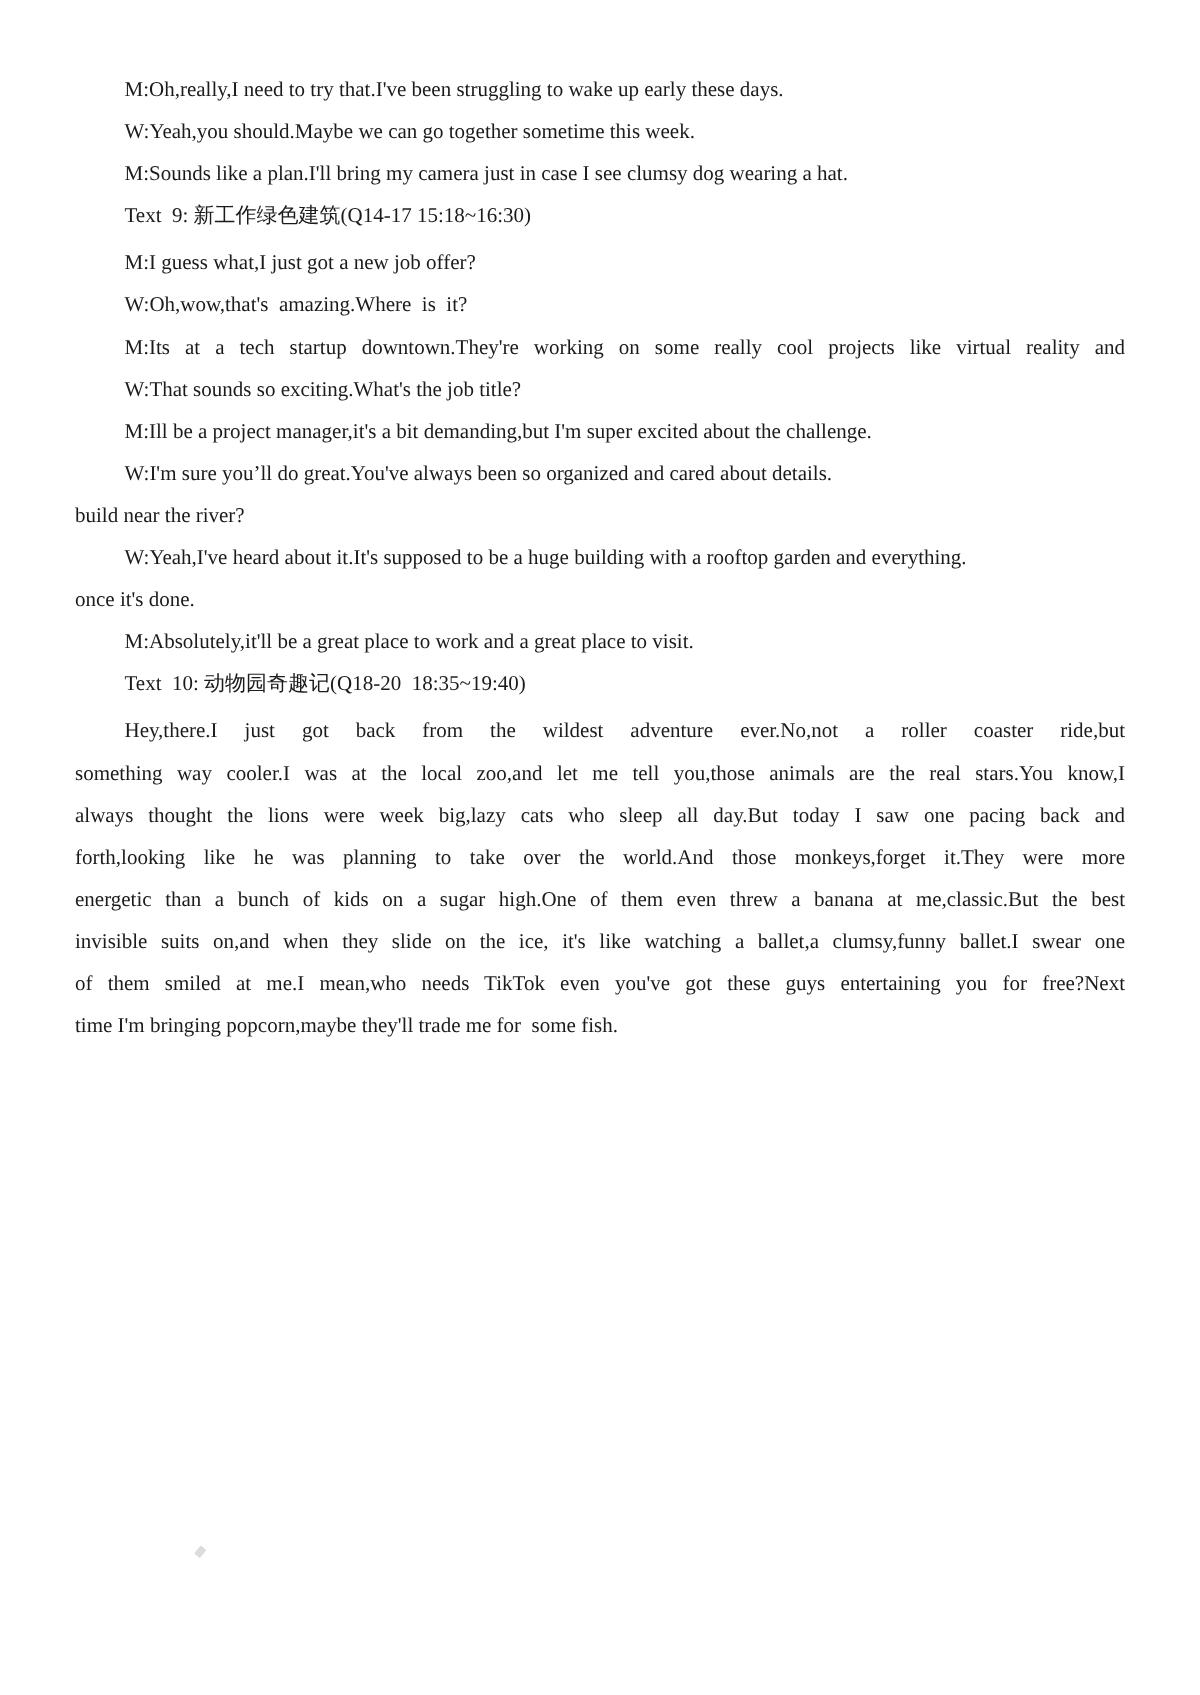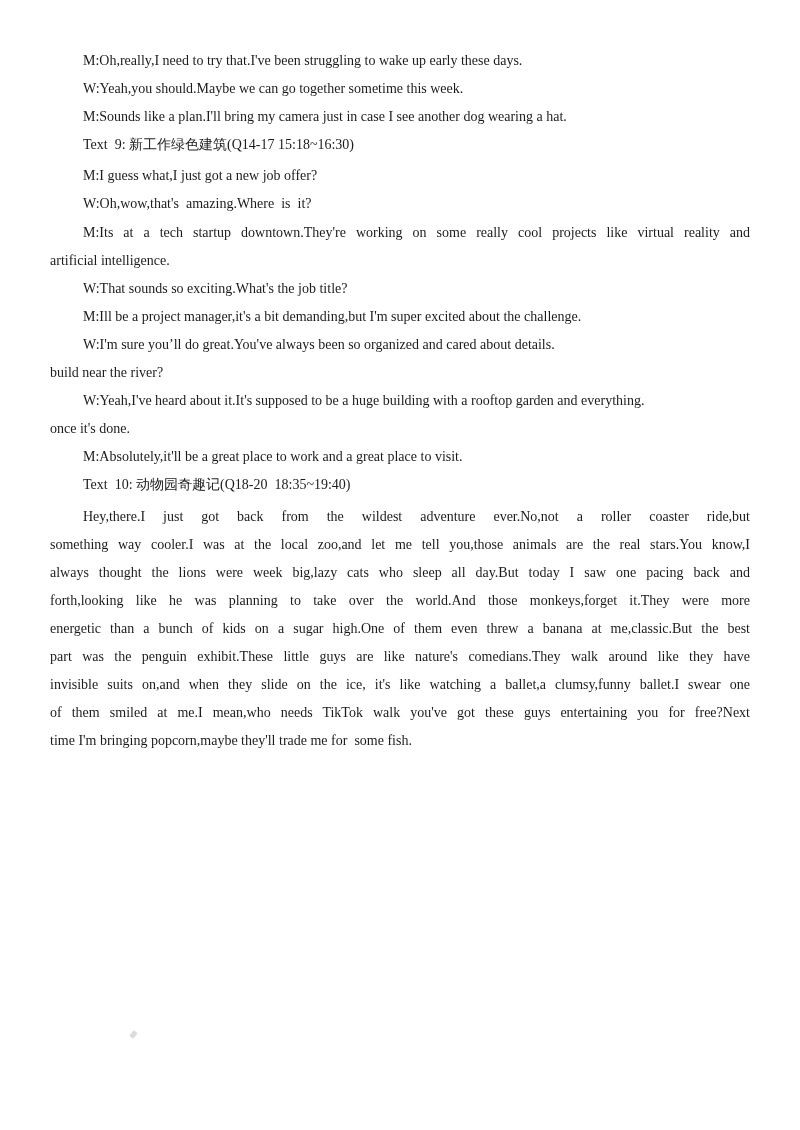--- a/index.html
+++ b/index.html
@@ -51,37 +51,35 @@
     border-radius: 1px;
     transform: rotate(40deg);
   }
 </style>
 </head>
 <body>
 
 <div class="doc" id="doc">
     <div class="ln ind">M:Oh,really,I need to try that.I've been struggling to wake up early these days.</div>
     <div class="ln ind">W:Yeah,you should.Maybe we can go together sometime this week.</div>
-    <div class="ln ind">M:Sounds like a plan.I'll bring my camera just in case I see another dog wearing a hat.</div>
+    <div class="ln ind">M:Sounds like a plan.I'll bring my camera just in case I see clumsy dog wearing a hat.</div>
     <div class="heading ind">Text  9: 新工作绿色建筑(Q14-17 15:18~16:30)</div>
     <div class="ln ind">M:I guess what,I just got a new job offer?</div>
     <div class="ln ind">W:Oh,wow,that's  amazing.Where  is  it?</div>
     <div class="jst ind">M:Its at a tech startup downtown.They're working on some really cool projects like virtual reality and</div>
-    <div class="ln">artificial intelligence.</div>
     <div class="ln ind">W:That sounds so exciting.What's the job title?</div>
     <div class="ln ind">M:Ill be a project manager,it's a bit demanding,but I'm super excited about the challenge.</div>
     <div class="ln ind">W:I'm sure you’ll do great.You've always been so organized and cared about details.</div>
     <div class="ln">build near the river?</div>
     <div class="ln ind">W:Yeah,I've heard about it.It's supposed to be a huge building with a rooftop garden and everything.</div>
     <div class="ln">once it's done.</div>
     <div class="ln ind">M:Absolutely,it'll be a great place to work and a great place to visit.</div>
     <div class="heading ind">Text  10: 动物园奇趣记(Q18-20  18:35~19:40)</div>
     <div class="jst ind">Hey,there.I just got back from the wildest adventure ever.No,not a roller coaster ride,but</div>
     <div class="jst">something way cooler.I was at the local zoo,and let me tell you,those animals are the real stars.You know,I</div>
     <div class="jst">always thought the lions were week big,lazy cats who sleep all day.But today I saw one pacing back and</div>
     <div class="jst">forth,looking like he was planning to take over the world.And those monkeys,forget it.They were more</div>
     <div class="jst">energetic than a bunch of kids on a sugar high.One of them even threw a banana at me,classic.But the best</div>
-    <div class="jst">part was the penguin exhibit.These little guys are like nature's comedians.They walk around like they have</div>
     <div class="jst">invisible suits on,and when they slide on the ice, it's like watching a ballet,a clumsy,funny ballet.I swear one</div>
-    <div class="jst">of them smiled at me.I mean,who needs TikTok walk you've got these guys entertaining you for free?Next</div>
+    <div class="jst">of them smiled at me.I mean,who needs TikTok even you've got these guys entertaining you for free?Next</div>
     <div class="ln">time I'm bringing popcorn,maybe they'll trade me for  some fish.</div>
   </div>
 <div class="speck"></div>
 
 </body></html>

